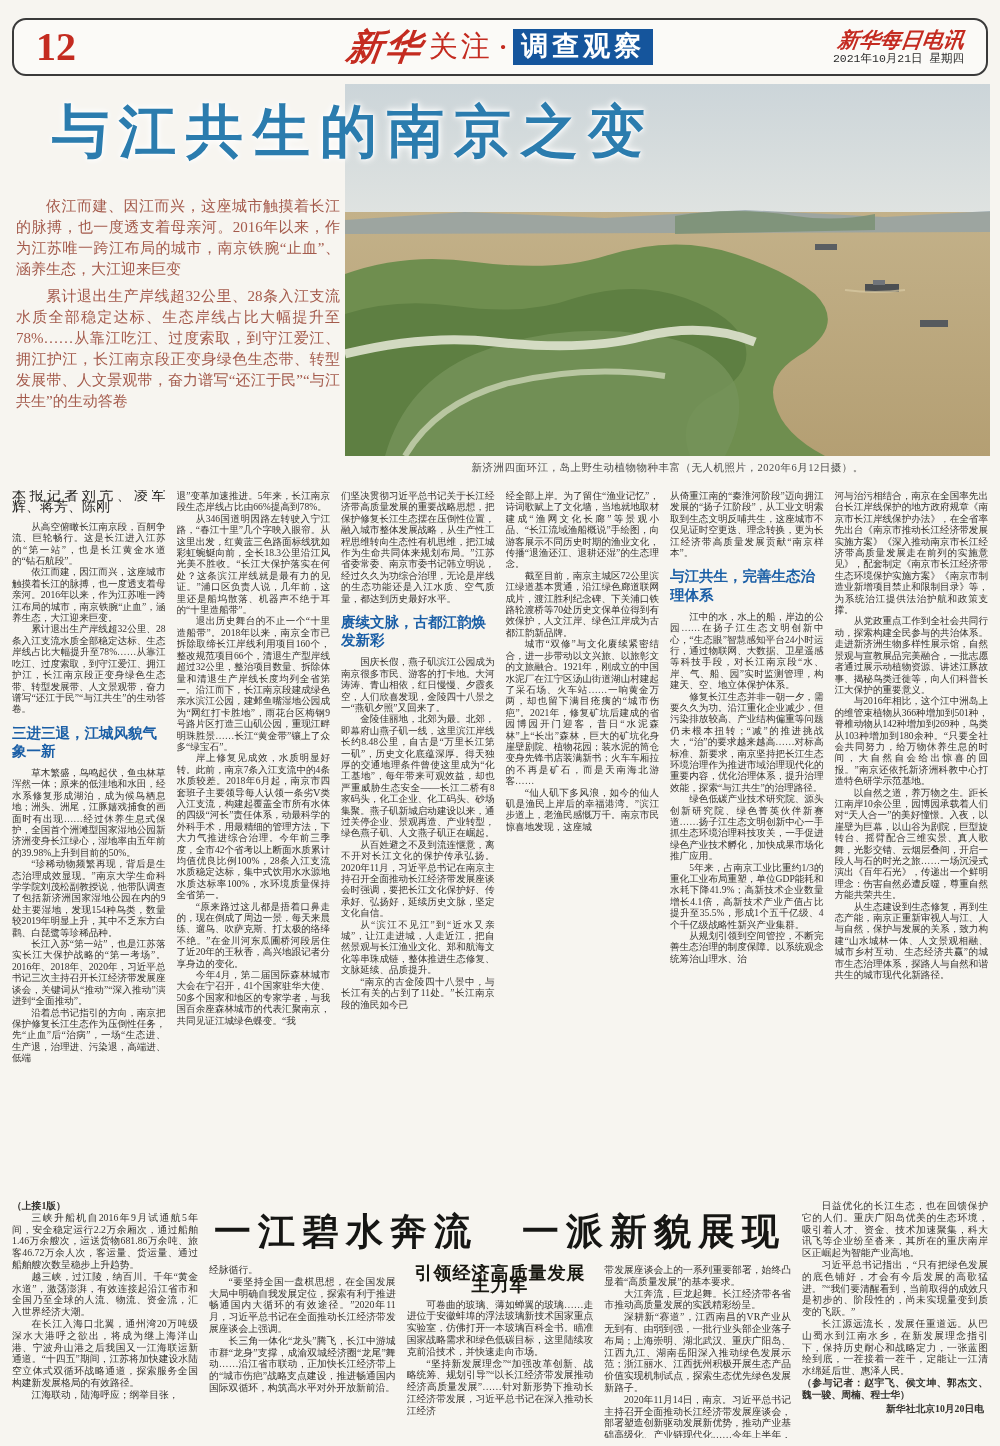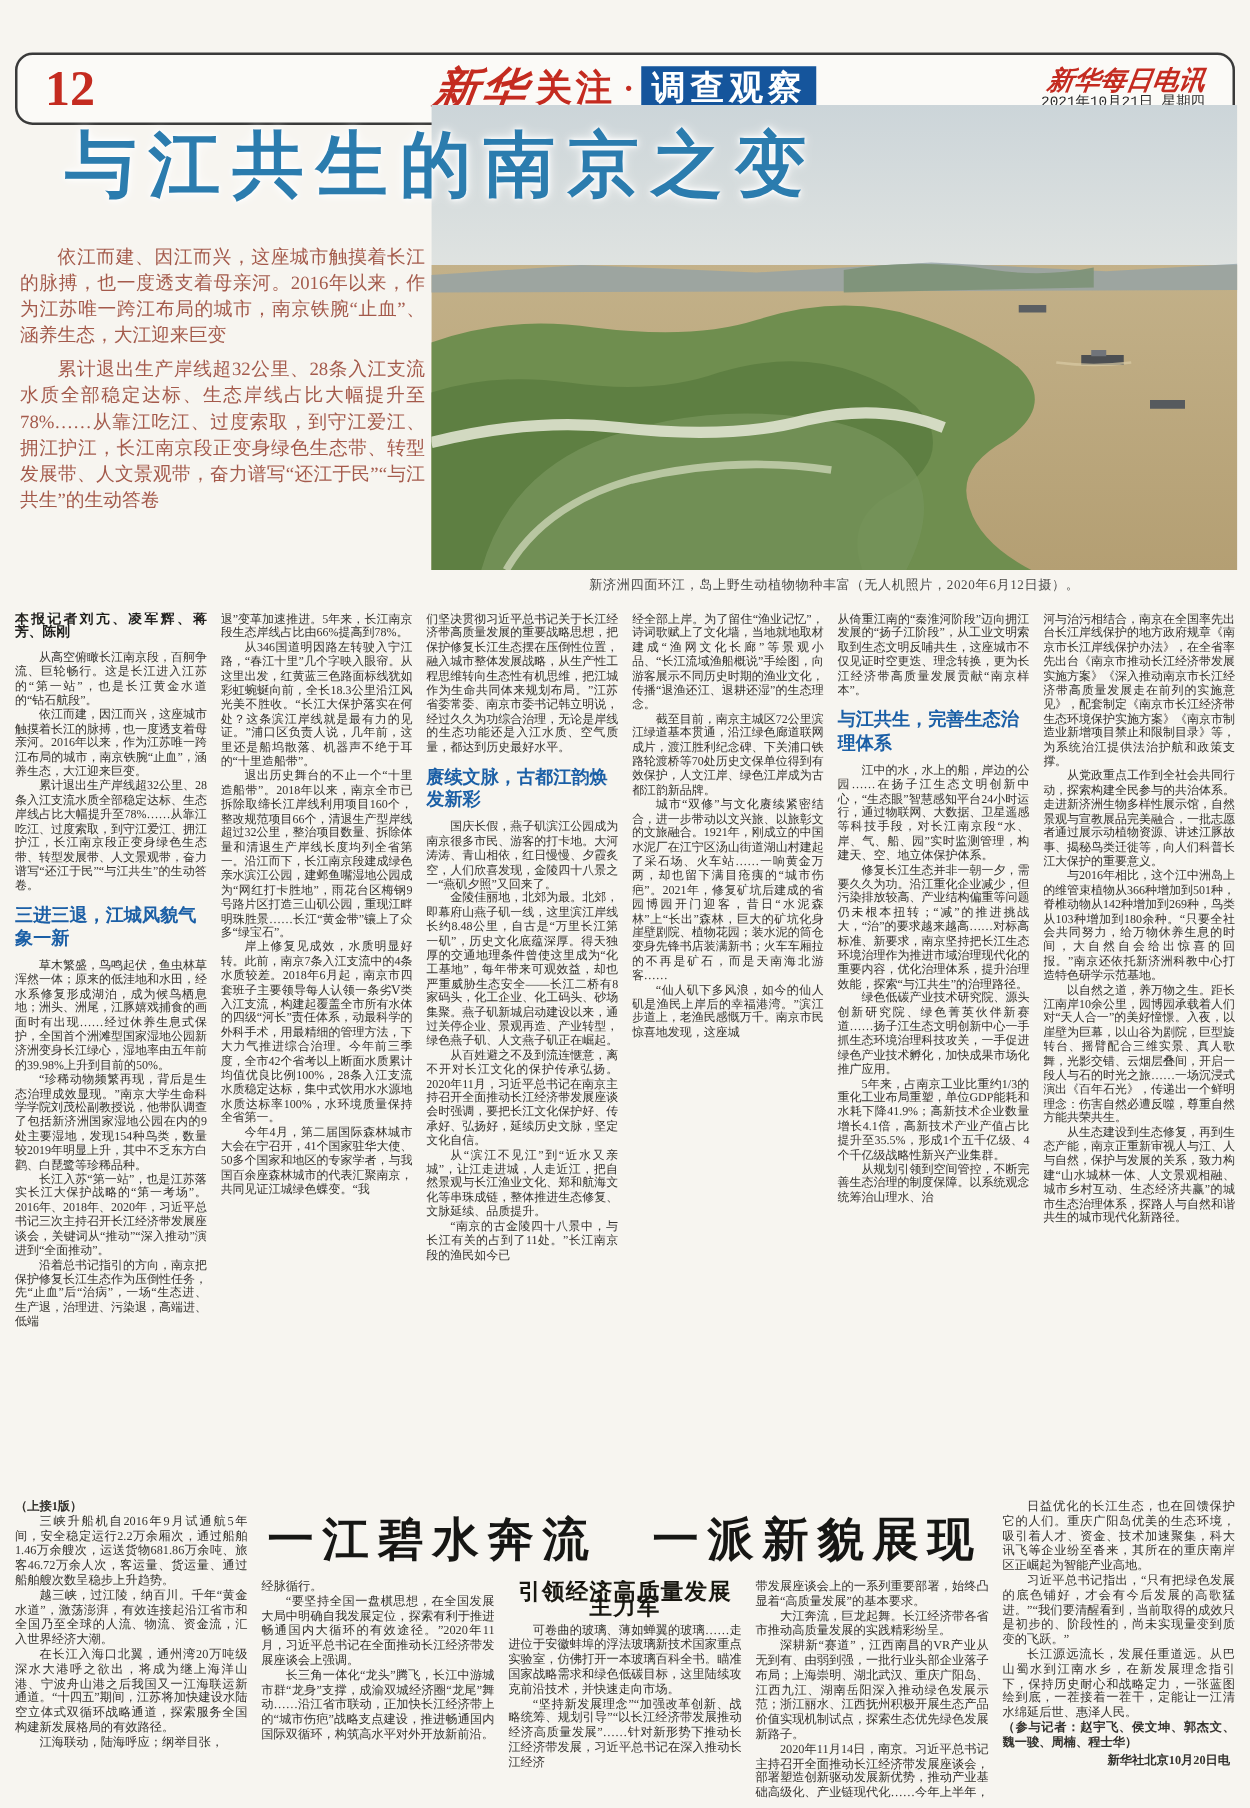--- a/index.html
+++ b/index.html
@@ -9,27 +9,27 @@
   html,body{margin:0;padding:0;}
   body{
     width:1000px;height:1446px;position:relative;overflow:hidden;
     background:#f7f5f0;color:var(--ink);
     font-family:"Liberation Serif","DejaVu Serif",serif;
   }
   
   .masthead{
     position:absolute;left:12px;right:12px;top:18px;height:54px;
     border:2px solid #3a3a3a;border-radius:14px;background:#fbfaf7;
-    display:flex;align-items:center;justify-content:space-between;padding:0 22px;margin-top:24px;
+    display:flex;align-items:center;justify-content:space-between;padding:0 22px;
   }
   .pageno{font-size:40px;font-weight:bold;color:var(--brand-red);line-height:1;}
   .mh-center{position:absolute;left:0;right:0;top:0;bottom:0;display:flex;align-items:center;justify-content:center;gap:6px;pointer-events:none;}
   .script{font-style:italic;font-weight:bold;color:var(--brand-red);transform:skewX(-8deg);}
   .mh-script{font-size:36px;letter-spacing:2px;}
-  .mh-sec{font-size:29px;font-weight:bold;color:var(--brand-red);font-family:"Liberation Sans","DejaVu Sans",sans-serif;letter-spacing:3px;}
+  .mh-sec{font-size:29px;font-weight:normal;color:var(--brand-red);font-family:"Liberation Sans","DejaVu Sans",sans-serif;letter-spacing:3px;}
   .mh-dot{font-size:26px;font-weight:bold;color:var(--brand-red);}
   .mh-box{background:var(--box-blue);color:#fff;font-family:"Liberation Sans","DejaVu Sans",sans-serif;
     font-weight:bold;font-size:27px;letter-spacing:4px;padding:2px 8px;line-height:1.15;}
   .mh-right{text-align:right;line-height:1.15;}
   .mh-right .paper{font-size:21px;}
   .mh-right .date{font-size:11.5px;color:#2b2b2b;font-family:Liberation Mono, monospace;}
   
   .photo{position:absolute;left:345px;top:84px;width:645px;height:372px;overflow:hidden;}
   .big-headline{
     position:absolute;left:52px;top:94px;width:740px;z-index:5;
@@ -41,21 +41,21 @@
     font-size:15px;line-height:21px;text-align:justify;}
   .intro p{margin:0 0 6px 0;text-indent:2em;}
   .caption{position:absolute;left:345px;top:461px;width:645px;text-align:center;
     font-size:10.5px;color:#4a4a48;letter-spacing:.5px;}
   
   .article{position:absolute;left:12px;top:490px;width:976px;height:700px;
     display:flex;gap:11px;overflow:hidden;}
   .article .col{flex:1 1 0;overflow:hidden;font-size:9.6px;line-height:11.4px;text-align:justify;color:#34322e;}
   .para{margin:0;text-indent:2em;}
   .para.cont{text-indent:0;}
-  .byline{font-weight:bold;font-size:11px;margin:0 0 8px 0;color:#1e1d1b;}
+  .byline{font-weight:normal;font-size:14px;margin:0 0 8px 0;color:#1e1d1b;}
   .subhead{font-family:"Liberation Sans","DejaVu Sans",sans-serif;font-weight:bold;
     color:var(--subhead-blue);font-size:14.5px;line-height:1.25;margin:9px 0 7px 0;text-align:left;}
   
   .bottom{position:absolute;left:12px;top:1200px;width:976px;height:238px;display:flex;gap:11px;}
   .bottom .col{overflow:hidden;font-size:9.8px;line-height:11.8px;text-align:justify;color:#34322e;}
   .b-side{width:186px;flex:0 0 auto;}
   .b-mid{flex:1 1 auto;display:flex;flex-direction:column;}
   .b-headline{height:78px;display:flex;align-items:center;justify-content:center;
     font-size:37px;font-weight:bold;color:#161614;letter-spacing:7px;white-space:nowrap;}
   .b-cols{flex:1 1 auto;display:flex;gap:11px;overflow:hidden;}
@@ -131,20 +131,21 @@
       <p class="para">草木繁盛，鸟鸣起伏，鱼虫林草浑然一体；原来的低洼地和水田，经水系修复形成湖泊，成为候鸟栖息地；洲头、洲尾，江豚嬉戏捕食的画面时有出现……经过休养生息式保护，全国首个洲滩型国家湿地公园新济洲变身长江绿心，湿地率由五年前的39.98%上升到目前的50%。</p>
       <p class="para">“珍稀动物频繁再现，背后是生态治理成效显现。”南京大学生命科学学院刘茂松副教授说，他带队调查了包括新济洲国家湿地公园在内的9处主要湿地，发现154种鸟类，数量较2019年明显上升，其中不乏东方白鹳、白琵鹭等珍稀品种。</p>
       <p class="para">长江入苏“第一站”，也是江苏落实长江大保护战略的“第一考场”。2016年、2018年、2020年，习近平总书记三次主持召开长江经济带发展座谈会，关键词从“推动”“深入推动”演进到“全面推动”。</p>
       <p class="para">沿着总书记指引的方向，南京把保护修复长江生态作为压倒性任务，先“止血”后“治病”，一场“生态进、生产退，治理进、污染退，高端进、低端</p>
     </div>
     <div class="col">
       <p class="para cont">退”变革加速推进。5年来，长江南京段生态岸线占比由66%提高到78%。</p>
       <p class="para">从346国道明因路左转驶入宁江路，“春江十里”几个字映入眼帘。从这里出发，红黄蓝三色路面标线犹如彩虹蜿蜒向前，全长18.3公里沿江风光美不胜收。“长江大保护落实在何处？这条滨江岸线就是最有力的见证。”浦口区负责人说，几年前，这里还是船坞散落、机器声不绝于耳的“十里造船带”。</p>
       <p class="para">退出历史舞台的不止一个“十里造船带”。2018年以来，南京全市已拆除取缔长江岸线利用项目160个，整改规范项目66个，清退生产型岸线超过32公里，整治项目数量、拆除体量和清退生产岸线长度均列全省第一。沿江而下，长江南京段建成绿色亲水滨江公园，建邺鱼嘴湿地公园成为“网红打卡胜地”，雨花台区梅钢9号路片区打造三山矶公园，重现江畔明珠胜景……长江“黄金带”镶上了众多“绿宝石”。</p>
       <p class="para">岸上修复见成效，水质明显好转。此前，南京7条入江支流中的4条水质较差。2018年6月起，南京市四套班子主要领导每人认领一条劣Ⅴ类入江支流，构建起覆盖全市所有水体的四级“河长”责任体系，动最科学的外科手术，用最精细的管理方法，下大力气推进综合治理。今年前三季度，全市42个省考以上断面水质累计均值优良比例100%，28条入江支流水质稳定达标，集中式饮用水水源地水质达标率100%，水环境质量保持全省第一。</p>
+      <p class="para">“原来路过这儿都是捂着口鼻走的，现在倒成了周边一景，每天来晨练、遛鸟、吹萨克斯、打太极的络绎不绝。”在金川河东瓜圃桥河段居住了近20年的王秋香，高兴地跟记者分享身边的变化。</p>
       <p class="para">今年4月，第二届国际森林城市大会在宁召开，41个国家驻华大使、50多个国家和地区的专家学者，与我国百余座森林城市的代表汇聚南京，共同见证江城绿色蝶变。“我</p>
     </div>
     <div class="col">
       <p class="para cont">们坚决贯彻习近平总书记关于长江经济带高质量发展的重要战略思想，把保护修复长江生态摆在压倒性位置，融入城市整体发展战略，从生产性工程思维转向生态性有机思维，把江城作为生命共同体来规划布局。”江苏省委常委、南京市委书记韩立明说，经过久久为功综合治理，无论是岸线的生态功能还是入江水质、空气质量，都达到历史最好水平。</p>
       <div class="subhead">赓续文脉，古都江韵焕发新彩</div>
       <p class="para">国庆长假，燕子矶滨江公园成为南京很多市民、游客的打卡地。大河涛涛、青山相依，红日慢慢、夕霞炙空，人们欣喜发现，金陵四十八景之一“燕矶夕照”又回来了。</p>
       <p class="para">金陵佳丽地，北郊为最。北郊，即幕府山燕子矶一线，这里滨江岸线长约8.48公里，自古是“万里长江第一矶”，历史文化底蕴深厚。得天独厚的交通地理条件曾使这里成为“化工基地”，每年带来可观效益，却也严重威胁生态安全——长江二桥有8家码头，化工企业、化工码头、砂场集聚。燕子矶新城启动建设以来，通过关停企业、景观再造、产业转型，绿色燕子矶、人文燕子矶正在崛起。</p>
       <p class="para">从百姓避之不及到流连惬意，离不开对长江文化的保护传承弘扬。2020年11月，习近平总书记在南京主持召开全面推动长江经济带发展座谈会时强调，要把长江文化保护好、传承好、弘扬好，延续历史文脉，坚定文化自信。</p>
       <p class="para">从“滨江不见江”到“近水又亲城”，让江走进城，人走近江，把自然景观与长江渔业文化、郑和航海文化等串珠成链，整体推进生态修复、文脉延续、品质提升。</p>
       <p class="para">“南京的古金陵四十八景中，与长江有关的占到了11处。”长江南京段的渔民如今已</p>

